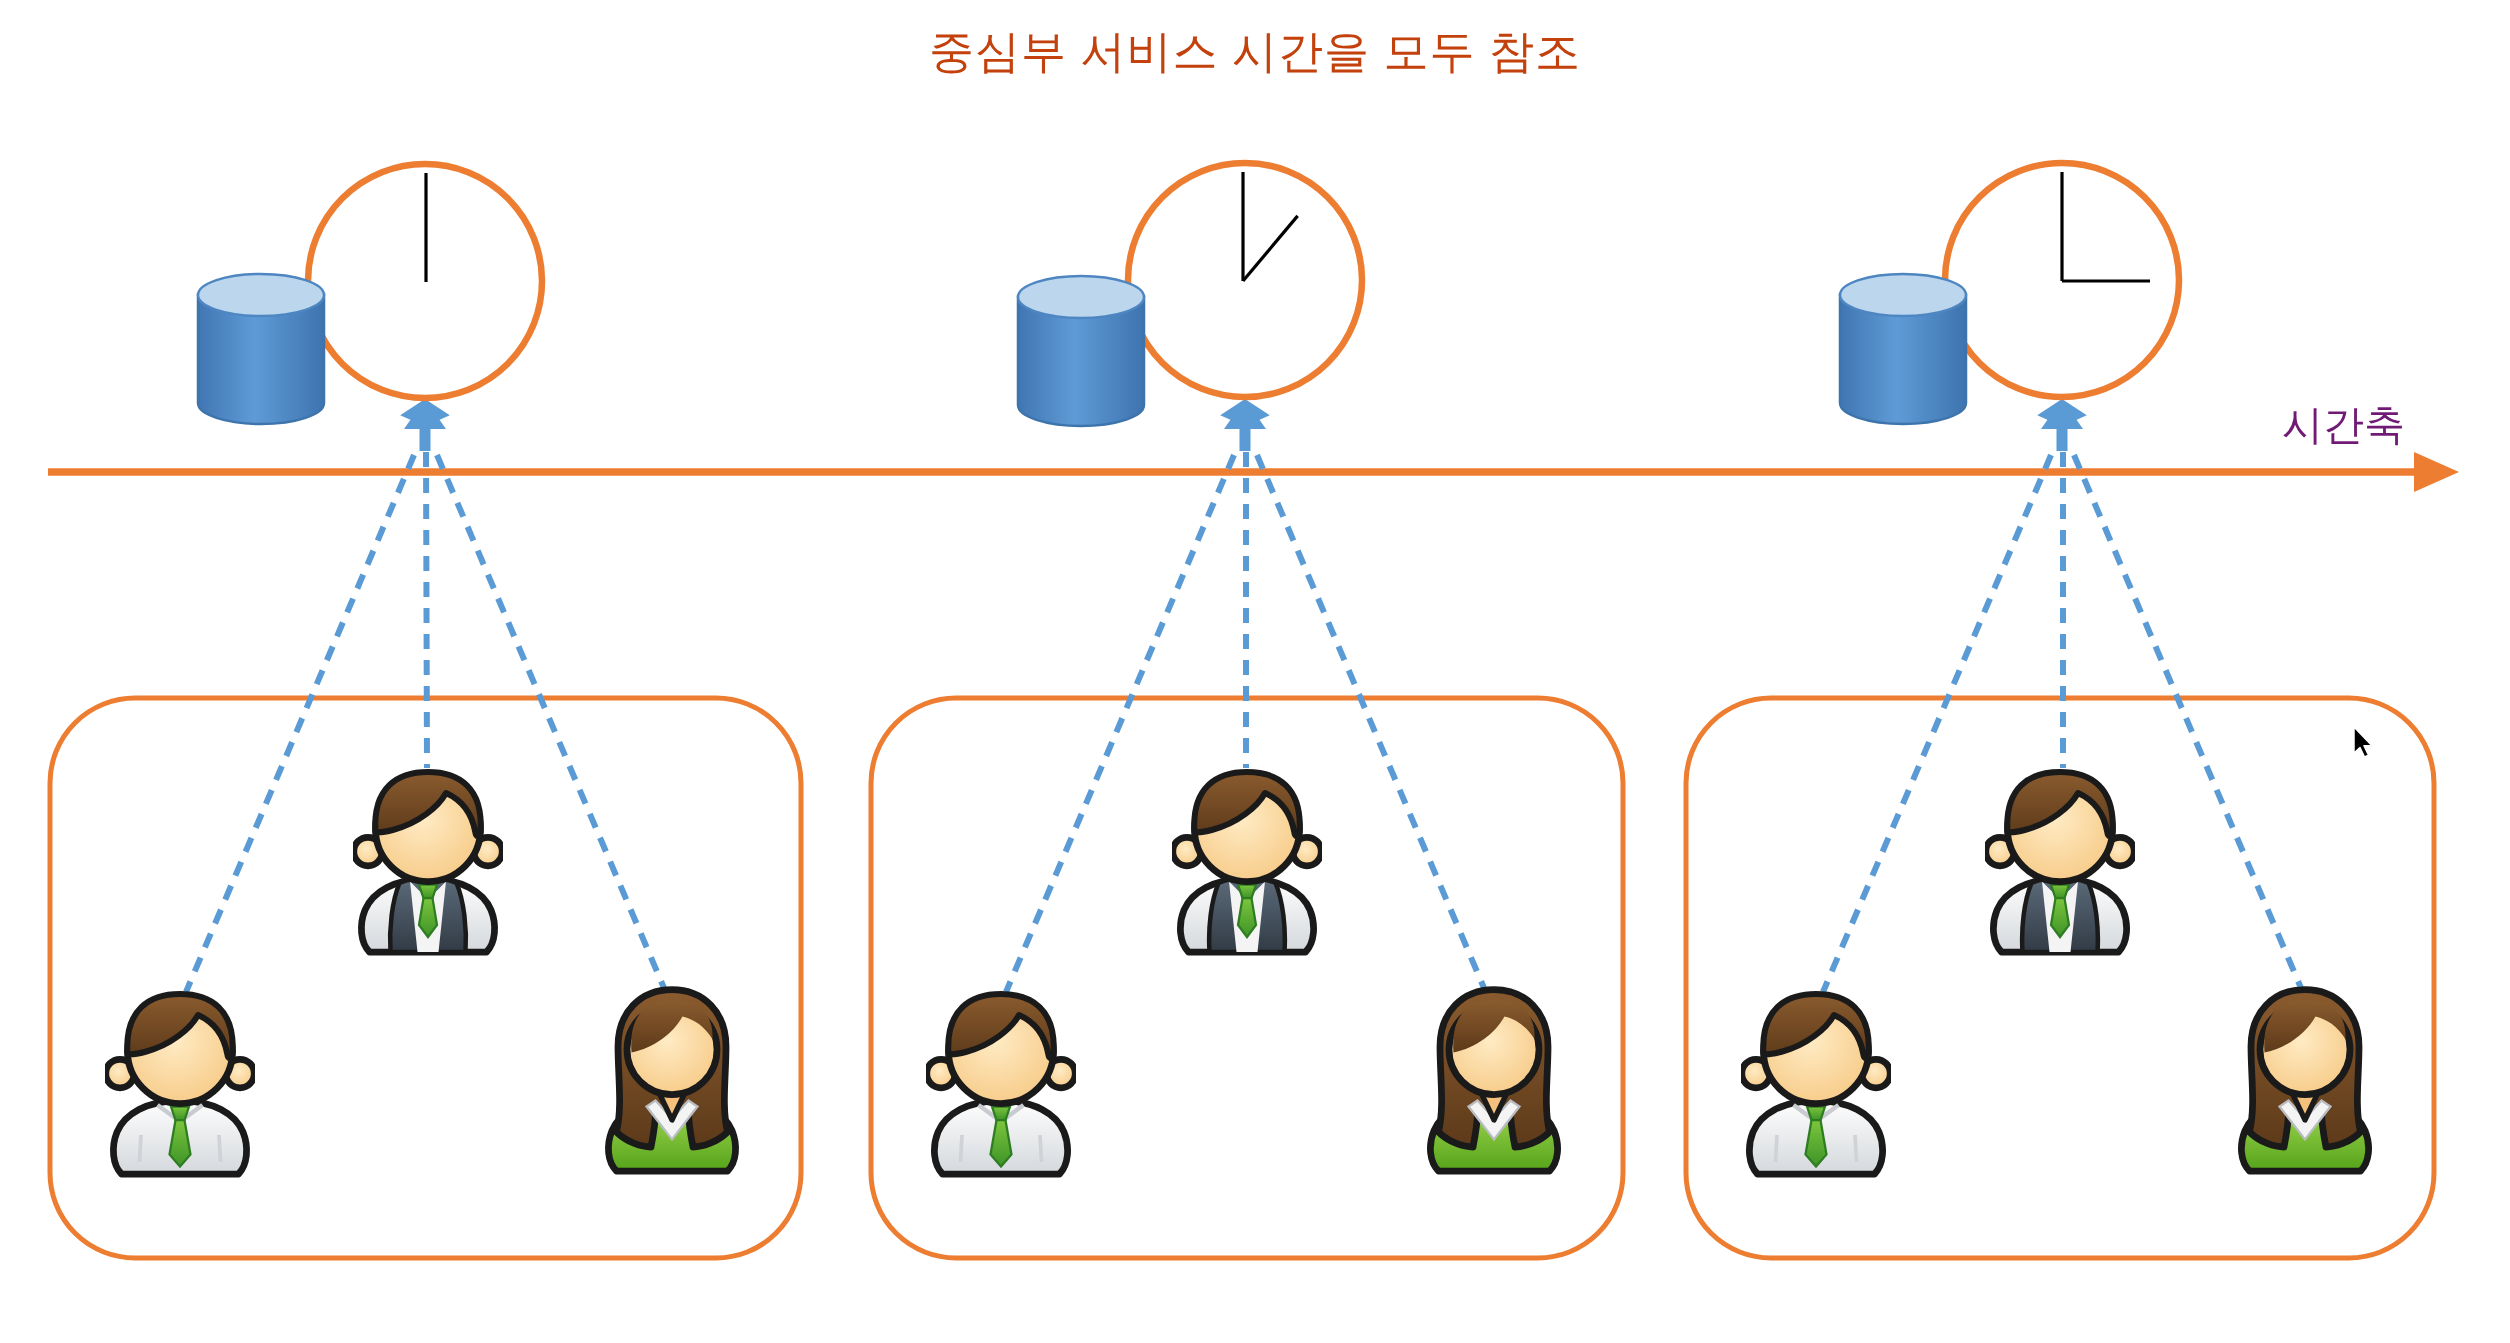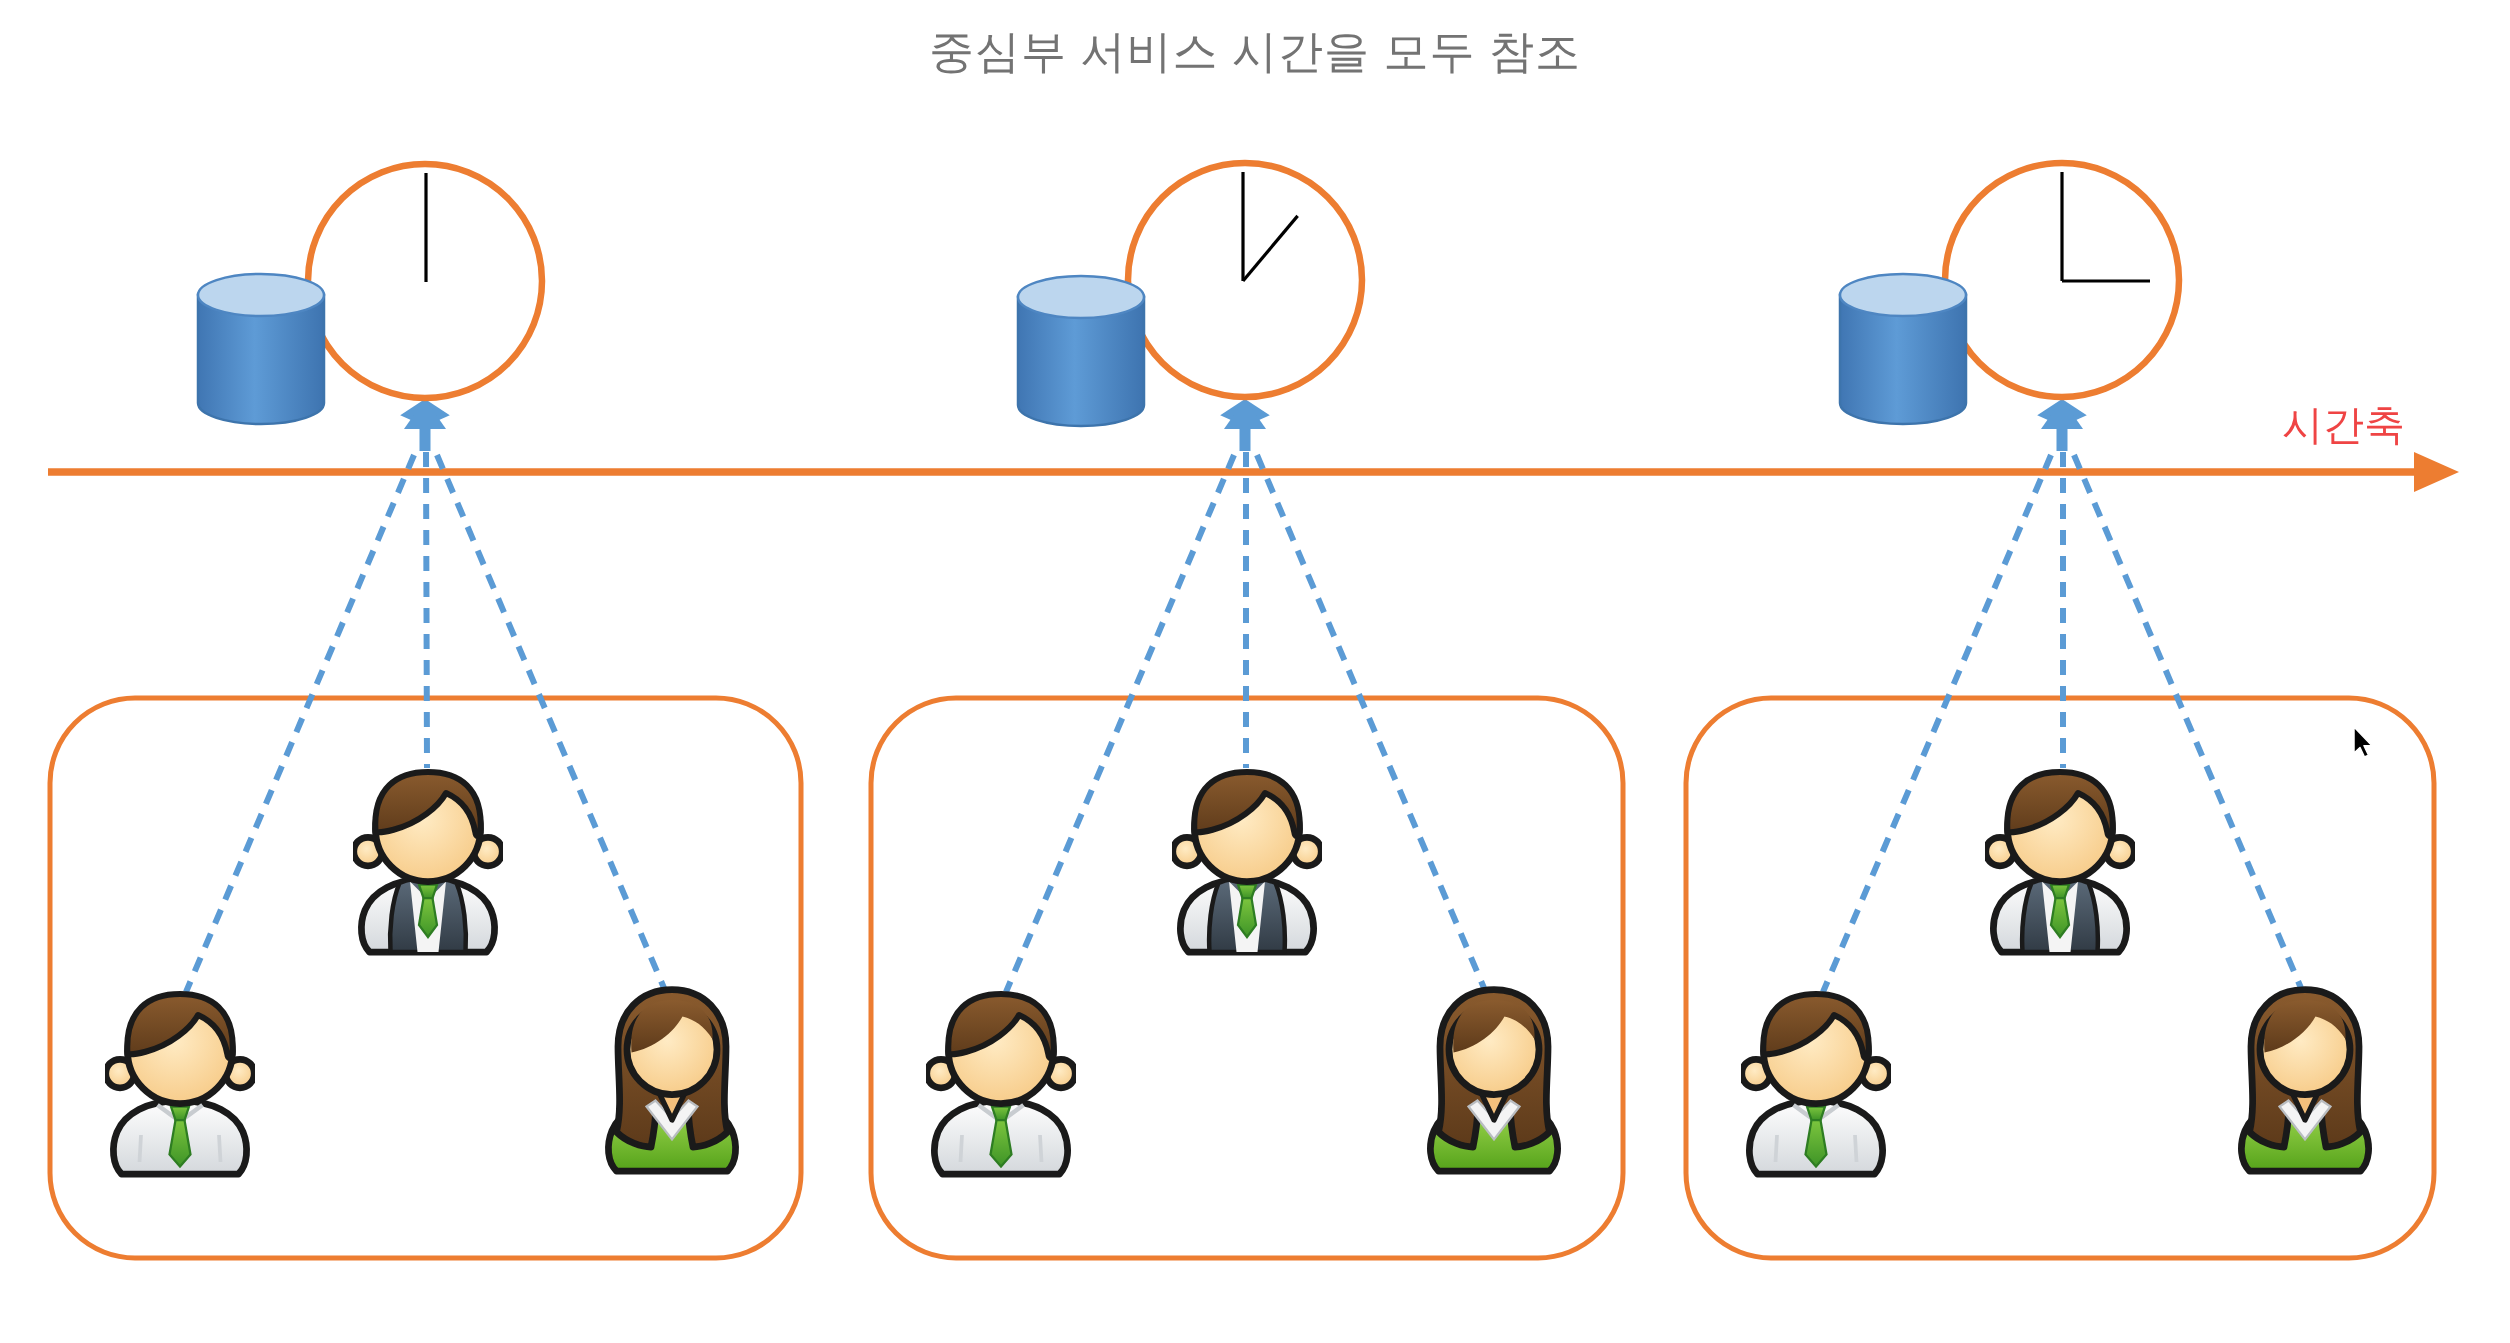--- a/index.html
+++ b/index.html
@@ -1,21 +1,21 @@
 <!DOCTYPE html>
 <html><head>
 <meta charset="utf-8">
 <style>
   html,body{margin:0;padding:0;background:#fff;}
   .stage{position:relative;width:2510px;height:1343px;background:#FFFFFF;overflow:hidden;
          font-family:"Liberation Sans","DejaVu Sans",sans-serif;}
   .stage svg.diagram{position:absolute;left:0;top:0;}
   .title{position:absolute;left:0;top:22px;width:100%;text-align:center;
-         font-size:45px;letter-spacing:1px;color:#737373;}
-  .axis-label{position:absolute;left:2282px;top:398px;font-size:41px;color:#ef4444;}
+         font-size:45px;letter-spacing:1px;color:#c2410c;}
+  .axis-label{position:absolute;left:2282px;top:398px;font-size:41px;color:#701a75;}
   .logo{position:absolute;left:1884px;top:1222px;font-size:98px;font-weight:bold;
         line-height:1;letter-spacing:-3px;white-space:nowrap;}
   .logo .navy{color:#2B3A72;}
   .logo .o-wrap{position:relative;display:inline-block;}
   .logo .crescent{position:absolute;left:54%;top:50%;transform:translate(-50%,-54%) scaleY(1.12);
                   color:#8DC63F;font-size:62px;font-weight:bold;}
   .logo .gap{display:inline-block;width:22px;}
   .logo .l1{color:#8DC63F;} .logo .l2{color:#3FAE8F;}
   .logo .l3{color:#2AA7A4;} .logo .l4{color:#45A9DE;}
   .cursor{position:absolute;left:2352px;top:726px;}

